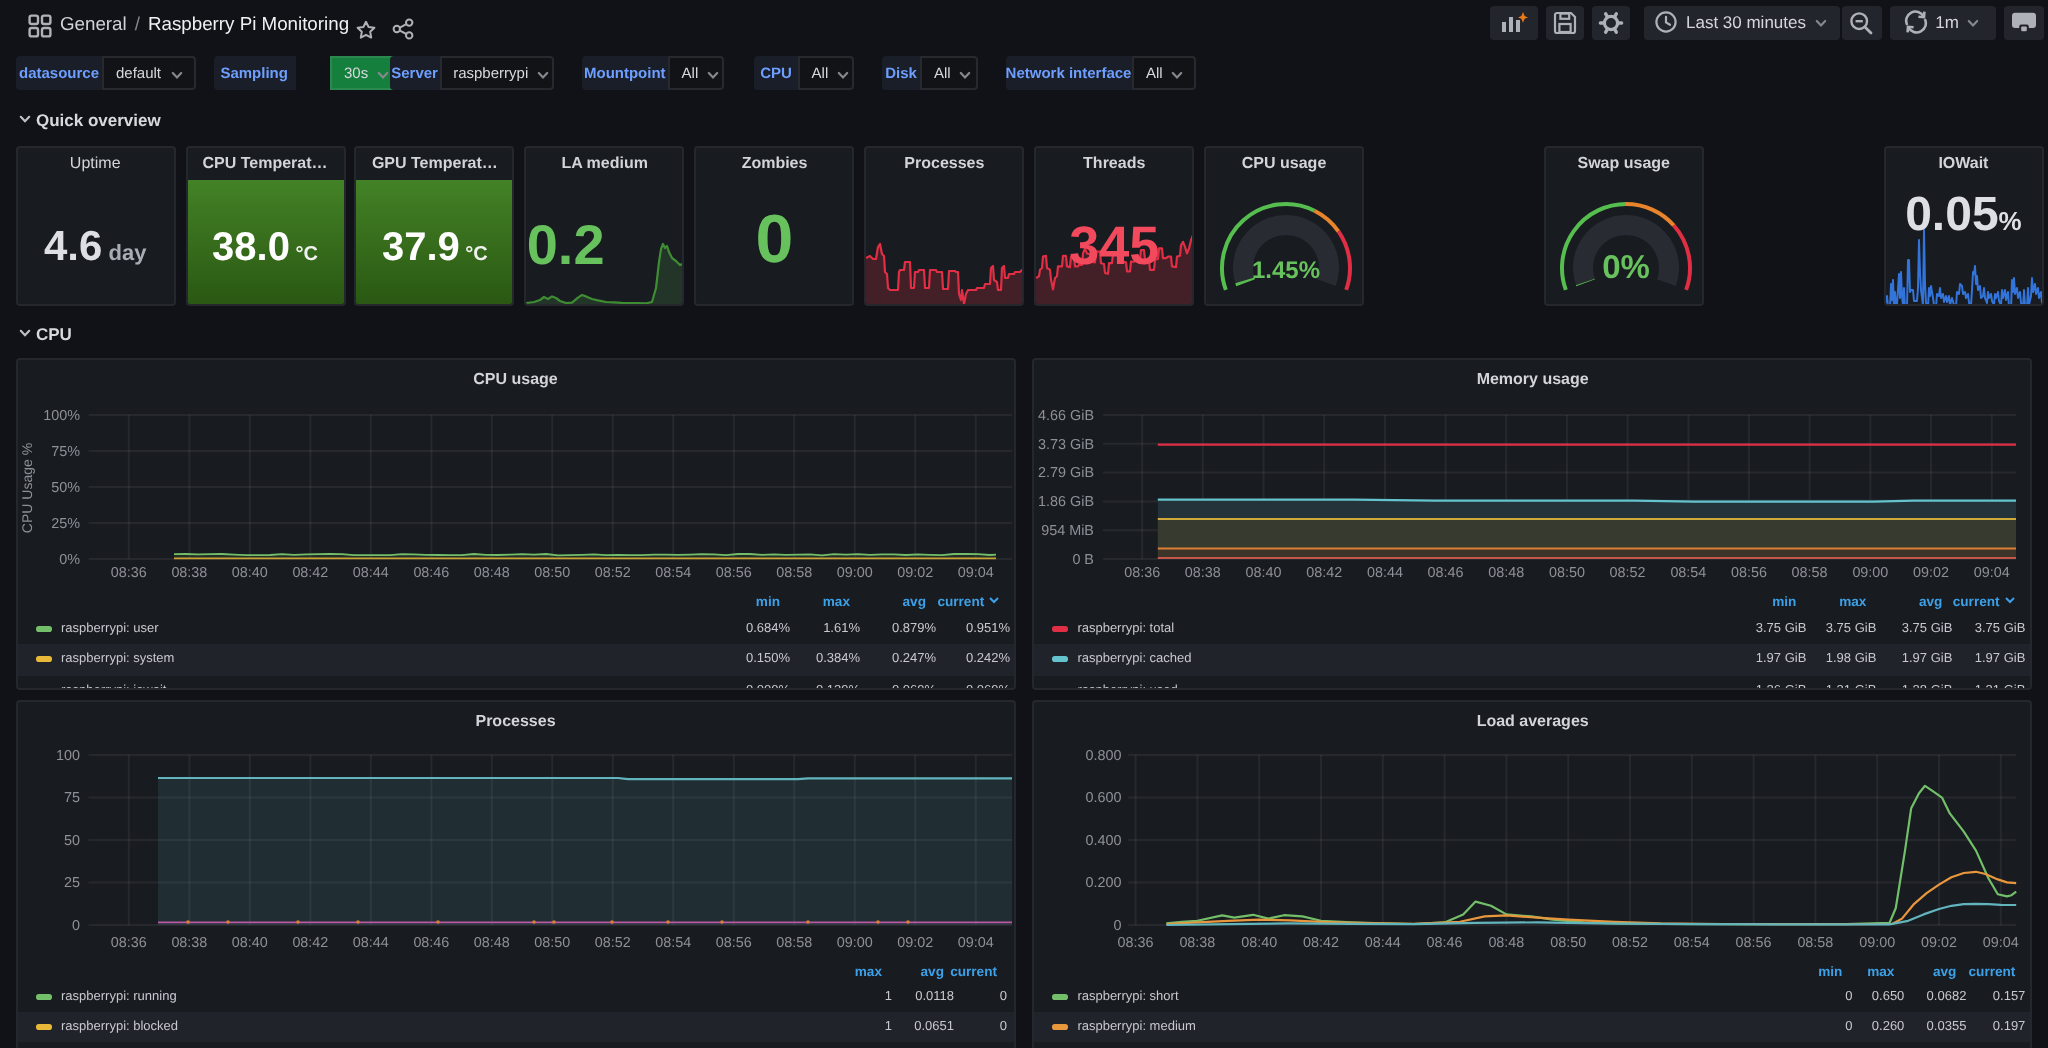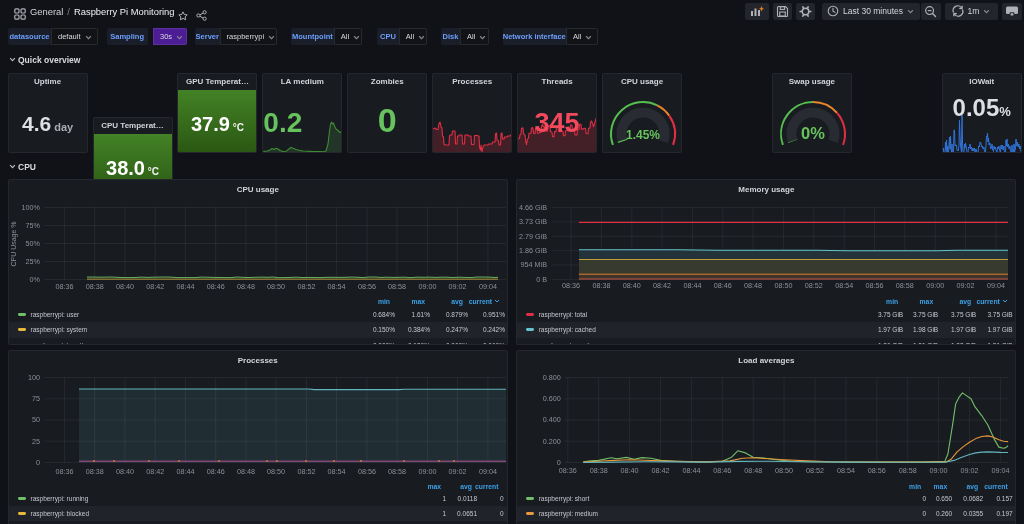--- a/index.html
+++ b/index.html
@@ -87,21 +87,21 @@
           <rect x="4.6" y="7.2" width="4.8" height="3.6" rx="1" fill="#22252b"></rect>
           <rect x="5.6" y="8.2" width="2.8" height="2.4" rx="0.6" fill="#aeb1b7"></rect>
         </svg>
       </div>
     </div>
 <div style="position:absolute;left:8px;top:28px;width:43px;height:17px;background:#1a1e28;border-radius:2px 0 0 2px;line-height:17px;text-align:center;font-size:7.5px;font-weight:bold;color:#6e9fff;white-space:nowrap">datasource</div>
     <div style="position:absolute;left:51px;top:28px;width:47px;height:17px;background:#111317;border:1px solid rgba(204,204,220,0.12);box-sizing:border-box;border-radius:0 2px 2px 0;line-height:15px;font-size:7.5px;color:#d8d9dd;white-space:nowrap;padding-left:6px">default<span style="margin-left:4px;display:inline-block"><svg width="7" height="7" viewBox="0 0 7 7" style="vertical-align:middle">
           <path d="M1.4 2.5 L3.5 4.7 L5.6 2.5" stroke="#86888f" fill="none" stroke-width="1.1" stroke-linecap="round"></path>
         </svg></span></div>
     <div style="position:absolute;left:106.5px;top:28px;width:41.2px;height:17px;background:#1a1e28;border-radius:2px 0 0 2px;line-height:17px;text-align:center;font-size:7.5px;font-weight:bold;color:#6e9fff;white-space:nowrap">Sampling</div>
-    <div style="position:absolute;left:153px;top:28px;width:33.8px;height:17px;background:#4c1d95;border:1px solid rgba(204,204,220,0.12);box-sizing:border-box;border-radius:0 2px 2px 0;line-height:15px;font-size:7.5px;color:#d8d9dd;white-space:nowrap;padding-left:6px">30s<span style="margin-left:4px;display:inline-block"><svg width="7" height="7" viewBox="0 0 7 7" style="vertical-align:middle">
+    <div style="position:absolute;left:165px;top:28px;width:33.8px;height:17px;background:#15803d;border:1px solid rgba(204,204,220,0.12);box-sizing:border-box;border-radius:0 2px 2px 0;line-height:15px;font-size:7.5px;color:#d8d9dd;white-space:nowrap;padding-left:6px">30s<span style="margin-left:4px;display:inline-block"><svg width="7" height="7" viewBox="0 0 7 7" style="vertical-align:middle">
           <path d="M1.4 2.5 L3.5 4.7 L5.6 2.5" stroke="#86888f" fill="none" stroke-width="1.1" stroke-linecap="round"></path>
         </svg></span></div>
     <div style="position:absolute;left:195px;top:28px;width:24.6px;height:17px;background:#1a1e28;border-radius:2px 0 0 2px;line-height:17px;text-align:center;font-size:7.5px;font-weight:bold;color:#6e9fff;white-space:nowrap">Server</div>
     <div style="position:absolute;left:219.6px;top:28px;width:57.1px;height:17px;background:#111317;border:1px solid rgba(204,204,220,0.12);box-sizing:border-box;border-radius:0 2px 2px 0;line-height:15px;font-size:7.5px;color:#d8d9dd;white-space:nowrap;padding-left:6px">raspberrypi<span style="margin-left:4px;display:inline-block"><svg width="7" height="7" viewBox="0 0 7 7" style="vertical-align:middle">
           <path d="M1.4 2.5 L3.5 4.7 L5.6 2.5" stroke="#86888f" fill="none" stroke-width="1.1" stroke-linecap="round"></path>
         </svg></span></div>
     <div style="position:absolute;left:291px;top:28px;width:42.8px;height:17px;background:#1a1e28;border-radius:2px 0 0 2px;line-height:17px;text-align:center;font-size:7.5px;font-weight:bold;color:#6e9fff;white-space:nowrap">Mountpoint</div>
     <div style="position:absolute;left:333.8px;top:28px;width:27.8px;height:17px;background:#111317;border:1px solid rgba(204,204,220,0.12);box-sizing:border-box;border-radius:0 2px 2px 0;line-height:15px;font-size:7.5px;color:#d8d9dd;white-space:nowrap;padding-left:6px">All<span style="margin-left:4px;display:inline-block"><svg width="7" height="7" viewBox="0 0 7 7" style="vertical-align:middle">
           <path d="M1.4 2.5 L3.5 4.7 L5.6 2.5" stroke="#86888f" fill="none" stroke-width="1.1" stroke-linecap="round"></path>
         </svg></span></div>
@@ -117,24 +117,24 @@
     <div style="position:absolute;left:566px;top:28px;width:32px;height:17px;background:#111317;border:1px solid rgba(204,204,220,0.12);box-sizing:border-box;border-radius:0 2px 2px 0;line-height:15px;font-size:7.5px;color:#d8d9dd;white-space:nowrap;padding-left:6px">All<span style="margin-left:4px;display:inline-block"><svg width="7" height="7" viewBox="0 0 7 7" style="vertical-align:middle">
           <path d="M1.4 2.5 L3.5 4.7 L5.6 2.5" stroke="#86888f" fill="none" stroke-width="1.1" stroke-linecap="round"></path>
         </svg></span></div>
 <div style="position:absolute;left:9px;top:54px;height:13px;line-height:13px;font-size:8.5px;font-weight:bold;color:#d8d9dd;white-space:nowrap"><svg width="7" height="7" viewBox="0 0 7 7" style="vertical-align:0px;margin-right:2px">
         <path d="M1.4 2.4 L3.5 4.6 L5.6 2.4" stroke="#bfc0c6" fill="none" stroke-width="1.1" stroke-linecap="round"></path>
       </svg>Quick overview</div>
     <div style="position:absolute;left:9px;top:160.5px;height:13px;line-height:13px;font-size:8.5px;font-weight:bold;color:#d8d9dd;white-space:nowrap"><svg width="7" height="7" viewBox="0 0 7 7" style="vertical-align:0px;margin-right:2px">
         <path d="M1.4 2.4 L3.5 4.6 L5.6 2.4" stroke="#bfc0c6" fill="none" stroke-width="1.1" stroke-linecap="round"></path>
       </svg>CPU</div>
 <div style="position:absolute;left:7.6px;top:72.5px;width:80px;height:80.5px;background:#181b20;border:1px solid rgba(204,204,220,0.07);border-radius:2px;box-sizing:border-box;overflow:hidden;">
-      <div style="position:absolute;left:0;right:0;top:3px;text-align:center;font-size:8px;font-weight:bold;color:#d3d4da;white-space:nowrap;overflow:hidden;text-overflow:ellipsis;padding:0 3px">Uptime</div>
+      <div style="position:absolute;left:0;right:0;top:3px;text-align:center;font-size:8px;font-weight:normal;color:#d3d4da;white-space:nowrap;overflow:hidden;text-overflow:ellipsis;padding:0 3px">Uptime</div>
       <div style="position:absolute;left:0;right:0;top:38px;text-align:center;white-space:nowrap"><span style="font-size:21px;font-weight:bold;color:#dedfe5">4.6</span><span style="font-size:11px;font-weight:bold;color:#aaacb4"> day</span></div>
     </div>
-    <div style="position:absolute;left:92.52px;top:72.5px;width:80px;height:80.5px;background:#181b20;border:1px solid rgba(204,204,220,0.07);border-radius:2px;box-sizing:border-box;overflow:hidden;margin-top:44px;">
+    <div style="position:absolute;left:92.52px;top:72.5px;width:80px;height:80.5px;background:#181b20;border:1px solid rgba(204,204,220,0.07);border-radius:2px;box-sizing:border-box;overflow:hidden;">
       <div style="position:absolute;left:0;right:0;top:3px;text-align:center;font-size:8px;font-weight:bold;color:#d3d4da;white-space:nowrap;overflow:hidden;text-overflow:ellipsis;padding:0 3px">CPU Temperat…</div>
       <div style="position:absolute;left:0;right:0;top:16.5px;bottom:0;background:linear-gradient(180deg,#438226 0%,#386f1d 45%,#2a5813 100%)"></div>
       <div style="position:absolute;left:0;right:0;top:39px;text-align:center;white-space:nowrap"><span style="font-size:20px;font-weight:bold;color:#ffffff">38.0</span><span style="font-size:10px;font-weight:bold;color:#f0f2f0"> °C</span></div>
     </div>
     <div style="position:absolute;left:177.44px;top:72.5px;width:80px;height:80.5px;background:#181b20;border:1px solid rgba(204,204,220,0.07);border-radius:2px;box-sizing:border-box;overflow:hidden;">
       <div style="position:absolute;left:0;right:0;top:3px;text-align:center;font-size:8px;font-weight:bold;color:#d3d4da;white-space:nowrap;overflow:hidden;text-overflow:ellipsis;padding:0 3px">GPU Temperat…</div>
       <div style="position:absolute;left:0;right:0;top:16.5px;bottom:0;background:linear-gradient(180deg,#438226 0%,#386f1d 45%,#2a5813 100%)"></div>
       <div style="position:absolute;left:0;right:0;top:39px;text-align:center;white-space:nowrap"><span style="font-size:20px;font-weight:bold;color:#ffffff">37.9</span><span style="font-size:10px;font-weight:bold;color:#f0f2f0"> °C</span></div>
     </div>
     <div style="position:absolute;left:262.36px;top:72.5px;width:80px;height:80.5px;background:#181b20;border:1px solid rgba(204,204,220,0.07);border-radius:2px;box-sizing:border-box;overflow:hidden;">

